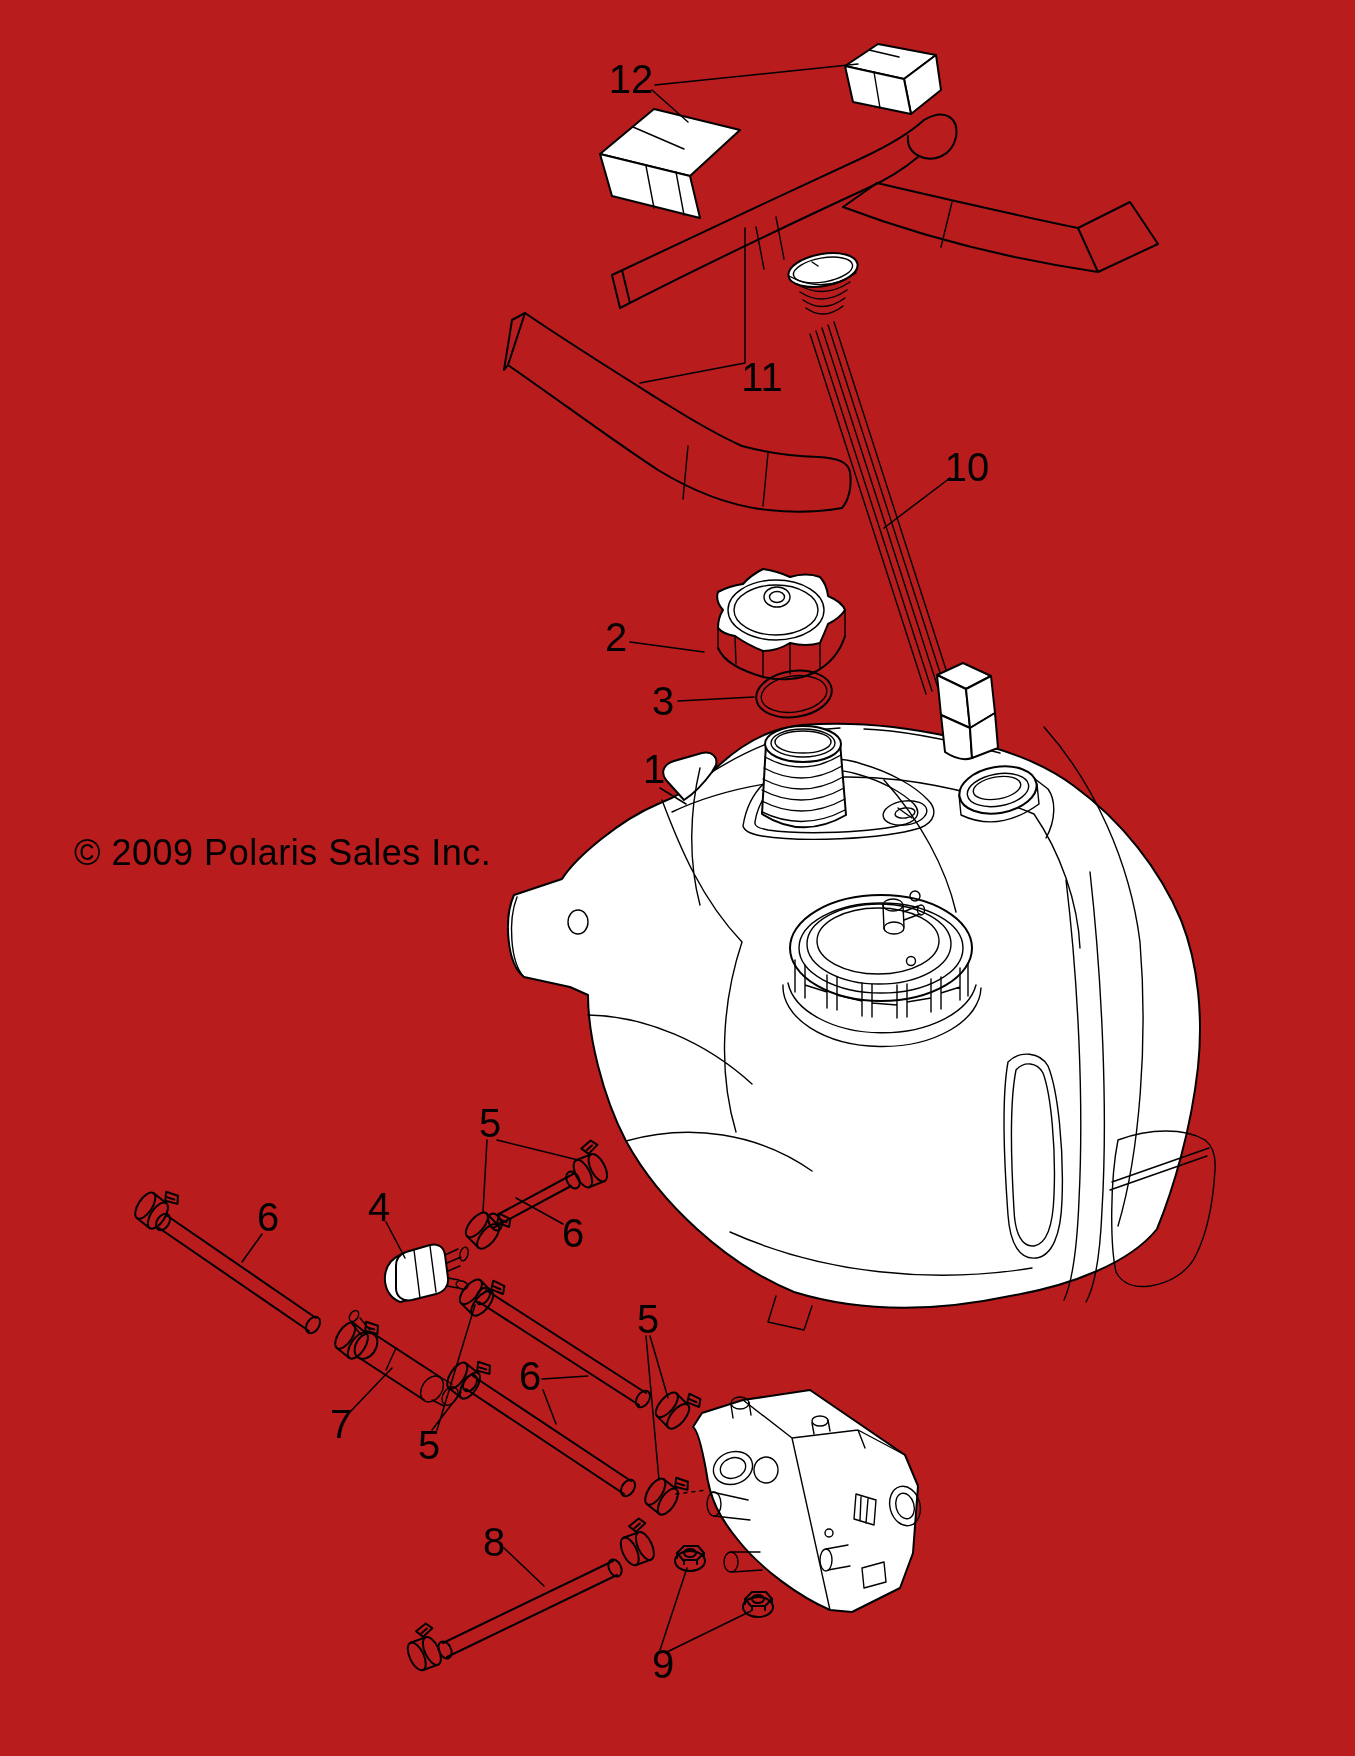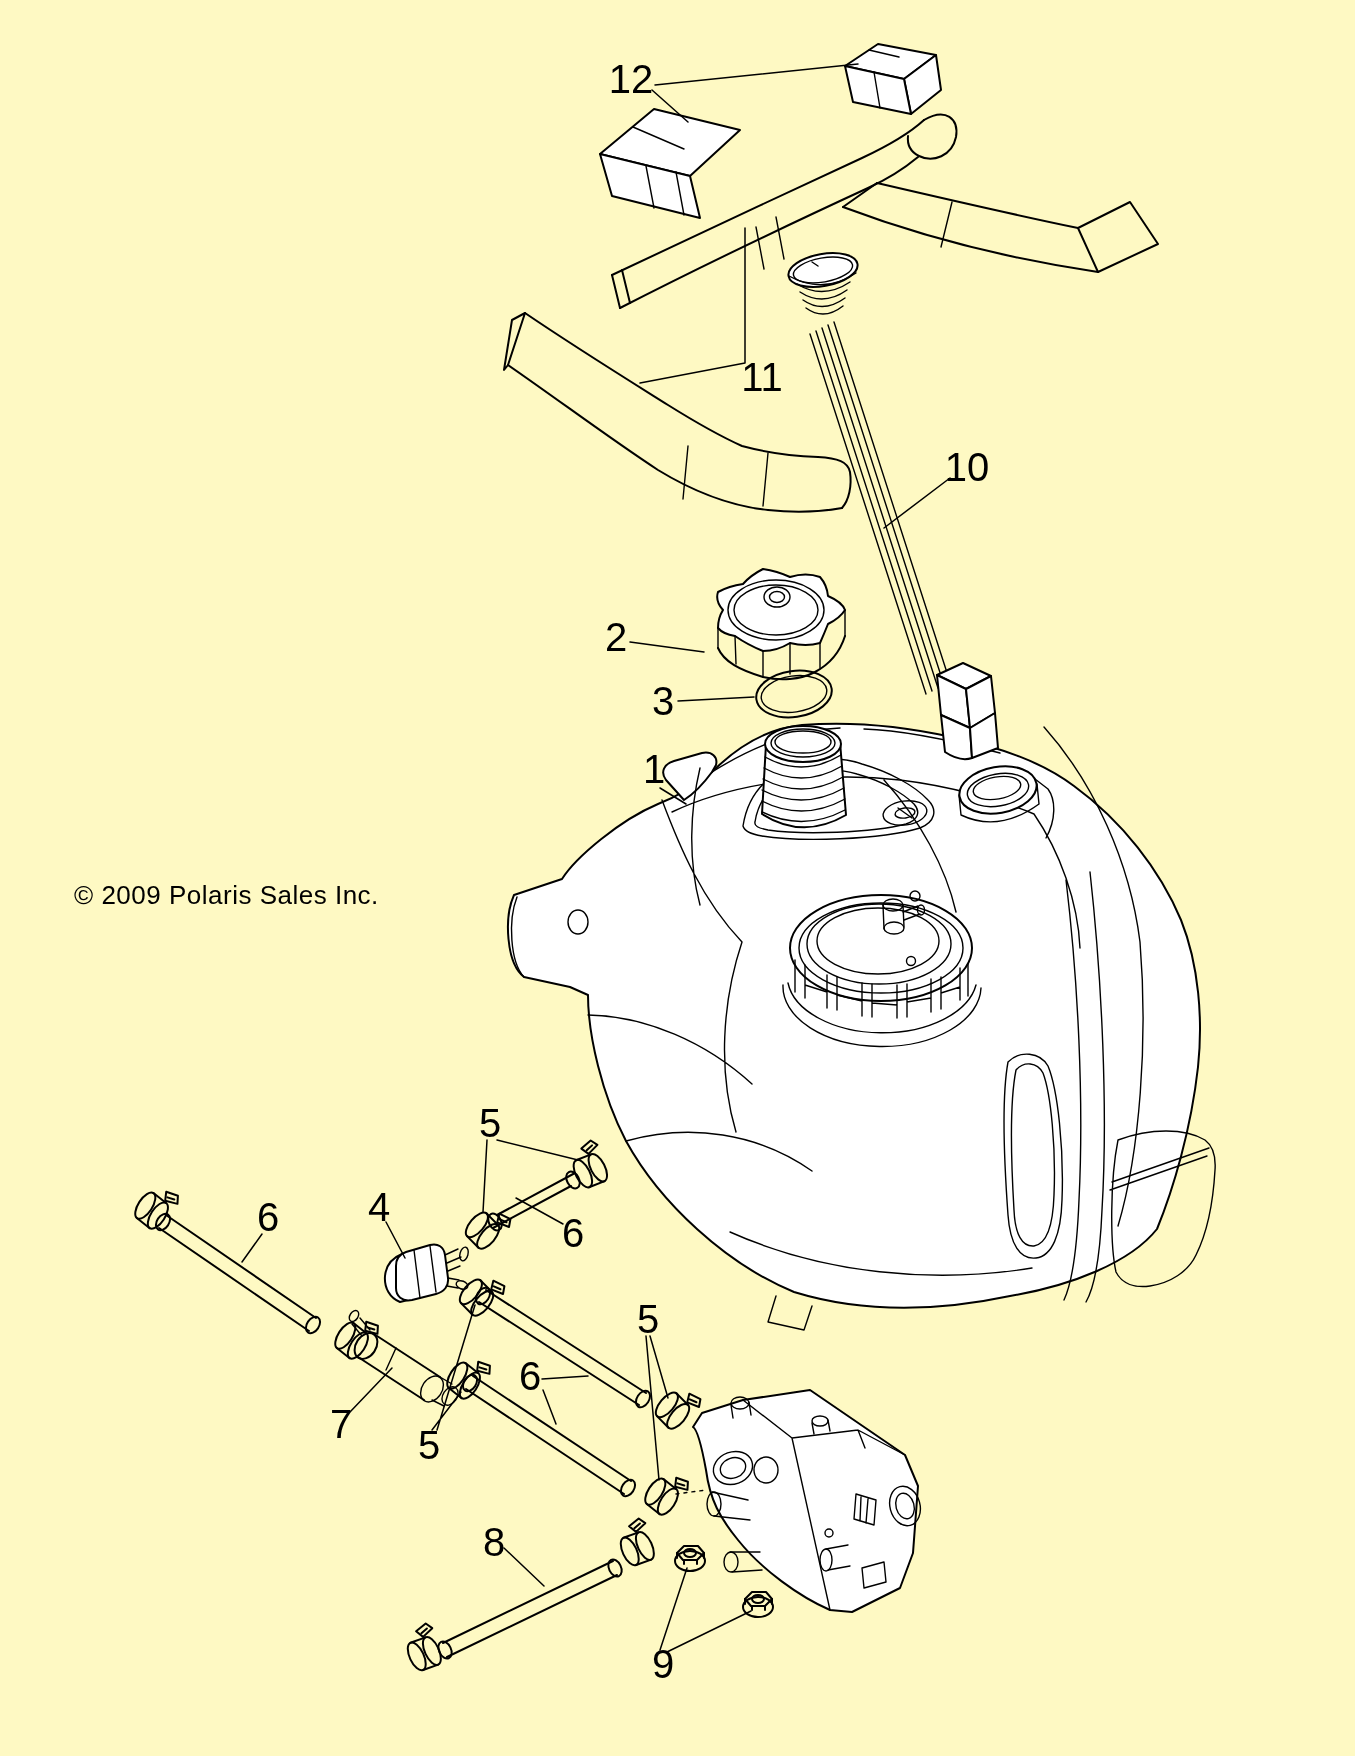--- a/index.html
+++ b/index.html
@@ -1,19 +1,19 @@
 <!DOCTYPE html>
 <html><head>
 <meta charset="utf-8">
 <style>
   html,body{margin:0;padding:0;background:#fff;}
-  .stage{position:relative;width:1355px;height:1756px;background:#fef9c3;overflow:hidden;
+  .stage{position:relative;width:1355px;height:1756px;background:#b91c1c;overflow:hidden;
          font-family:"Liberation Sans", sans-serif;}
   .stage svg{position:absolute;left:0;top:0;}
-  .copyright{position:absolute;left:74px;top:880px;font-size:26px;color:#000;
+  .copyright{position:absolute;left:74px;top:832px;font-size:36px;color:#000;
              letter-spacing:0.5px;white-space:nowrap;}
   
   .ink path,.ink line,.ink ellipse,.ink circle,.ink polyline{
       stroke:#000;fill:none;stroke-width:2;stroke-linecap:round;stroke-linejoin:round;}
   .ink .thin{stroke-width:1.4;}
   .ink .solid{fill:#ffffff;}
   .ink .leader{stroke-width:1.5;}
   .ink .dot{stroke-width:1.4;stroke-dasharray:3 5;}
   .ink text{stroke:none;fill:#000;font-family:"Liberation Sans", sans-serif;
             font-size:40px;text-anchor:middle;}

